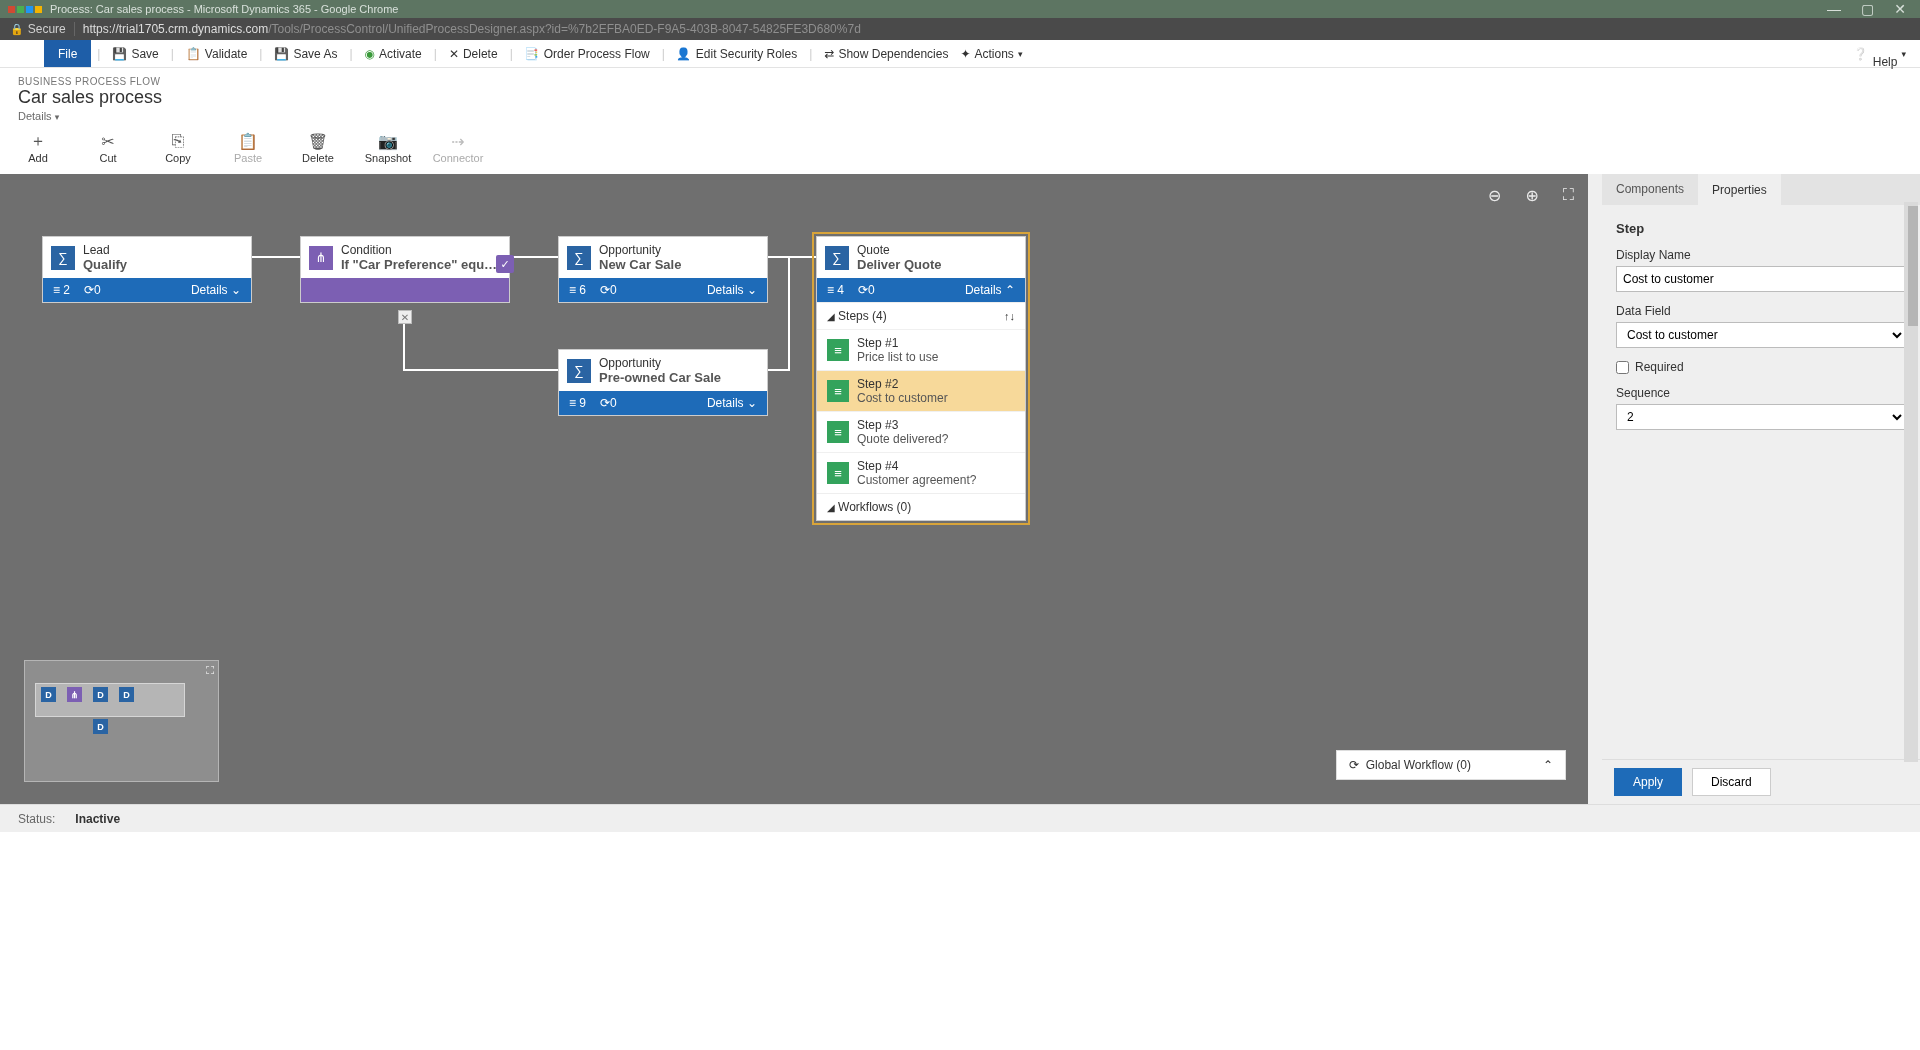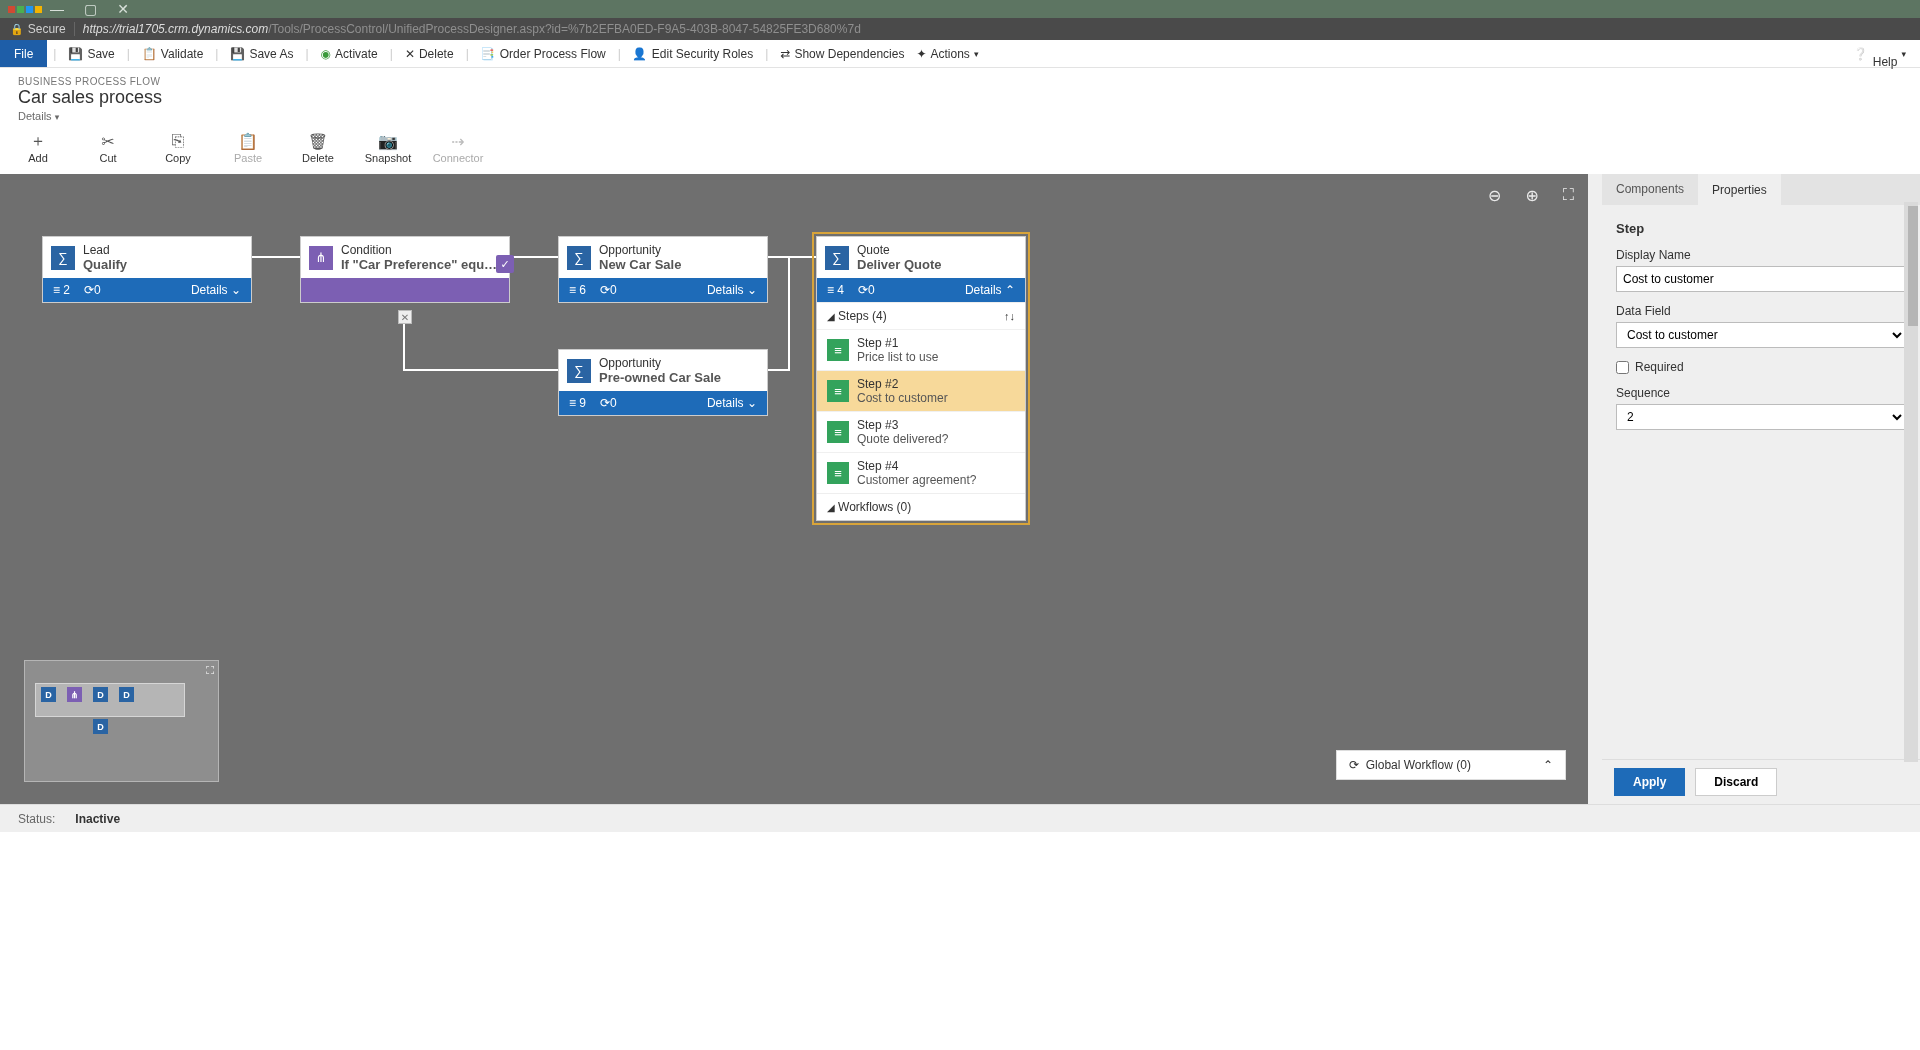--- a/index.html
+++ b/index.html
@@ -11,24 +11,24 @@
 .chrome-dots { display: inline-flex; gap: 2px; margin-right: 8px; }
 .chrome-dots span { width: 7px; height: 7px; }
 .chrome-dots .r { background: #d04a33; }
 .chrome-dots .g { background: #4caf50; }
 .chrome-dots .b { background: #2196f3; }
 .chrome-dots .y { background: #f5b400; }
 
 .addr-bar { height: 22px; background: #4a4a4a; display: flex; align-items: center; color: #bcbcbc; font-size: 12px; padding: 0 10px; }
 .addr-bar .lock { margin-right: 4px; color: #fff; font-size: 11px; }
 .addr-bar .secure { color: #d0d0d0; margin-right: 8px; border-right: 1px solid #666; padding-right: 8px; }
-.addr-bar .url .host { color: #ddd; font-style: italic; }
+.addr-bar .url .host { color: #ddd; }
 .addr-bar .url .rest { color: #8f8f8f; }
 
-.menu-bar { height: 28px; background: #fff; border-bottom: 1px solid #e3e3e3; display: flex; align-items: center; font-size: 12px; color: #333; }
+.menu-bar { height: 28px; background: #fff; border-bottom: 1px solid #e3e3e3; display: flex; align-items: center; font-size: 12px; color: #333; padding-left: 44px; }
 .menu-file { background: #1e5ea8; color: #fff; padding: 0 14px; height: 100%; display: flex; align-items: center; }
 .menu-sep { color: #ccc; margin: 0 6px; }
 .menu-item { display: inline-flex; align-items: center; gap: 4px; margin: 0 6px; cursor: default; }
 .menu-help { margin-left: auto; margin-right: 14px; display: inline-flex; align-items: center; gap: 4px; }
 
 .hdr { padding: 8px 18px 2px 18px; }
 .hdr .crumb { font-size: 10px; color: #777; letter-spacing: .4px; }
 .hdr .ptitle { font-size: 18px; color: #333; font-weight: 400; }
 .hdr .details { font-size: 11px; color: #6a6a6a; margin-top: 2px; }
 
@@ -77,36 +77,37 @@
 .tabs div { padding: 8px 14px; color: #555; cursor: default;}
 .tabs .act { background: #efefef; color: #333; border-top: 1px solid transparent;}
 .form { padding: 16px 14px; flex:1; overflow-y: auto; }
 .form .sect { font-weight: 600; color: #333; margin-bottom: 10px; font-size:13px;}
 .form label { display: block; font-size: 12px; color: #333; margin: 12px 0 4px 0; }
 .form input[type=text], .form select { width: 100%; padding: 4px 6px; font-size: 12px; border: 1px solid #bcbcbc; background:#fff; height:26px;}
 .form .chk{display:flex; align-items:center; gap:6px; margin-top:12px; font-size:12px; color:#333;}
 .side-scroll{position:absolute; right:2px; top:28px; bottom:42px; width:14px; background:#dadada;}
 .side-scroll-thumb{position:absolute; right:2px; top:32px; width:10px; height:120px; background:#b5b5b5;}
 .side-foot{padding:8px 12px; display:flex; gap:10px; border-top:1px solid #ddd; background:#efefef;}
-.btn{padding:6px 18px; font-size:12px; border:1px solid #ccc; background:#fff; cursor:default;font-weight:bold;}
+.btn{padding:6px 18px; font-size:12px; border:1px solid #ccc; background:#fff; cursor:default;}
 .btn.pri{background:#1e6bb8; color:#fff; border-color:#1e6bb8;}
 
 .status { height: 28px; background: #efefef; display: flex; align-items: center; padding: 0 18px; font-size: 12px; color: #333; border-top:1px solid #ddd;}
 .status .lab{color:#666; margin-right:20px;}
 </style>
 </head>
 <body>
 
 <div class="chrome-bar">
   <span class="chrome-dots">
     <span class="r"></span>
       <span class="g"></span>
       <span class="b"></span>
       <span class="y"></span>
   </span>
+  <span class="title">Process: Car sales process - Microsoft Dynamics 365 - Google Chrome</span>
   <span class="chrome-ctl">
     <span>—</span>
     <span>▢</span>
     <span>✕</span>
   </span>
 </div>
 
 <div class="addr-bar">
   <span class="lock">🔒</span>
   <span class="secure">Secure</span>

